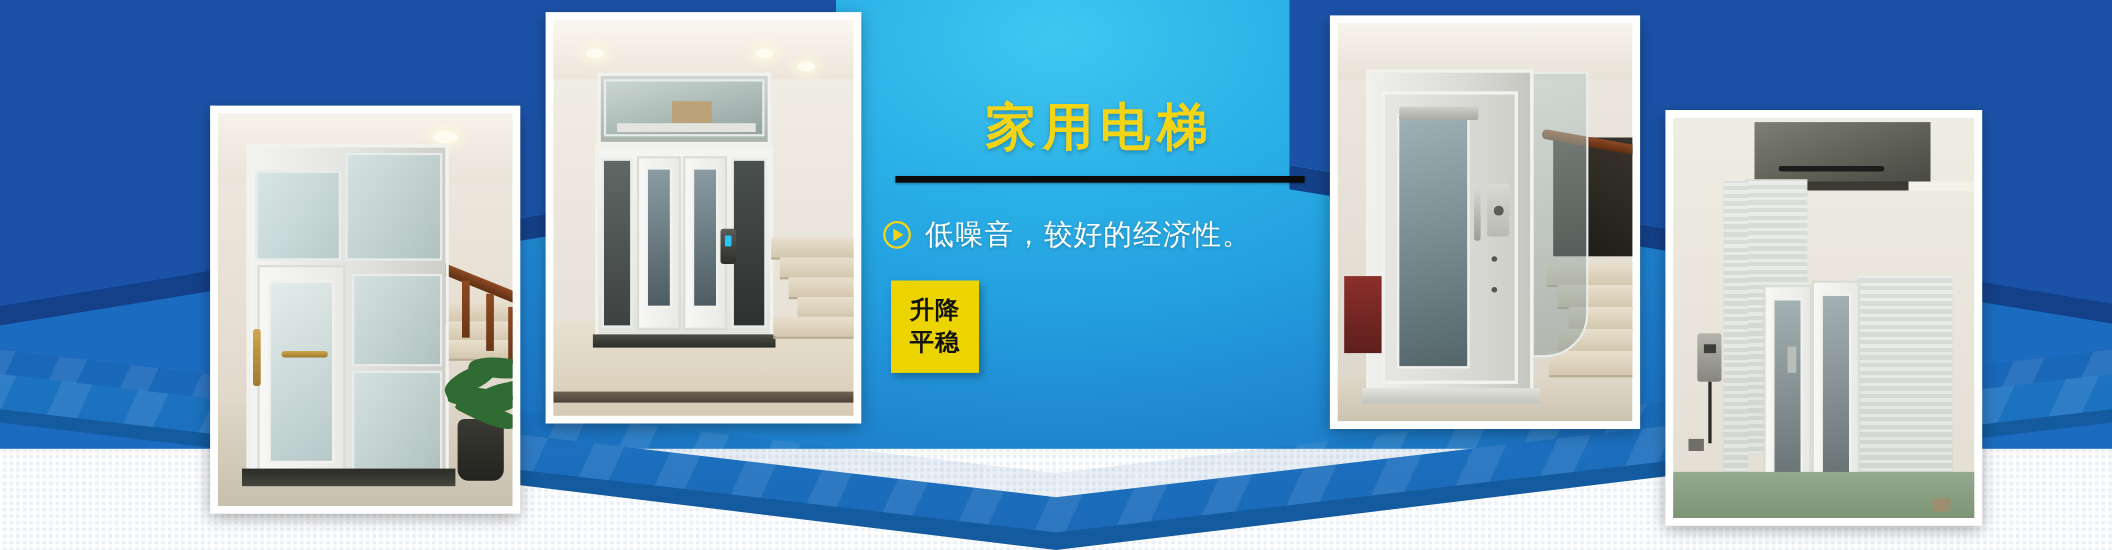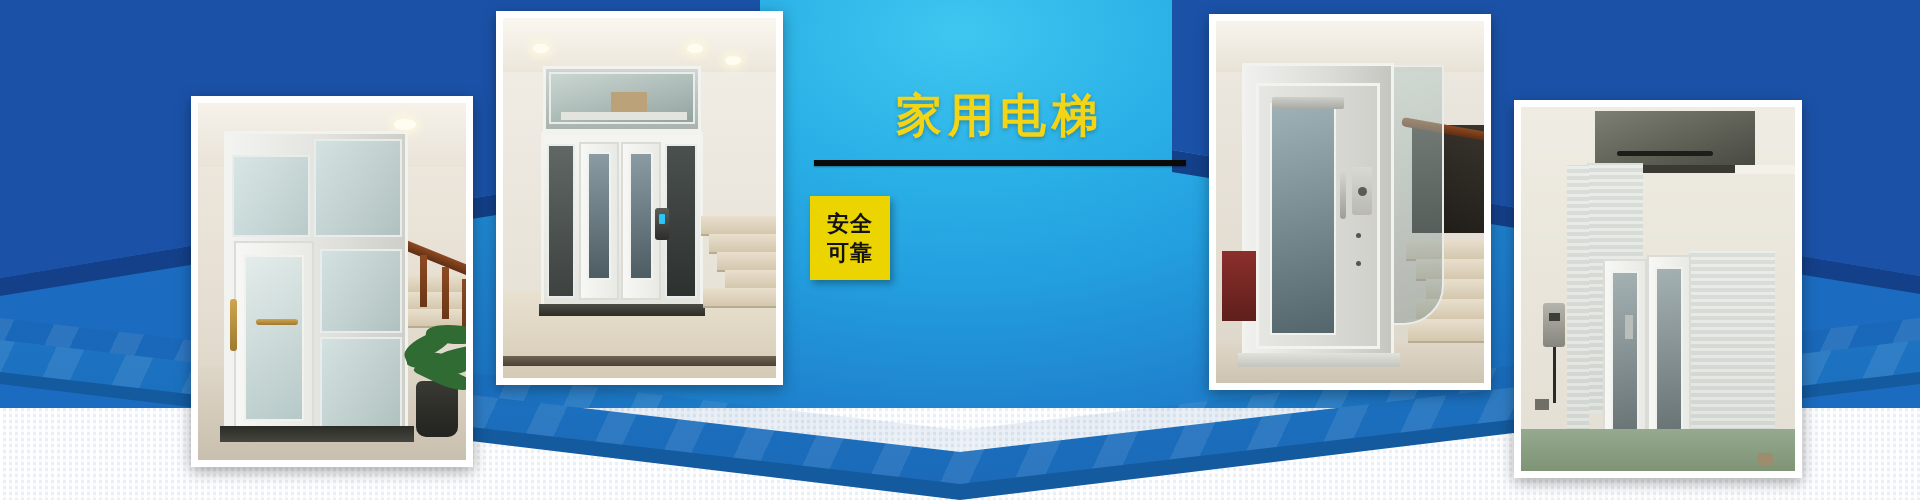--- a/index.html
+++ b/index.html
@@ -281,22 +281,31 @@
       <div style="position:absolute;right:22px;bottom:6px;width:16px;height:12px;background:#9d8c6e;border-radius:3px;"></div>
     </div>
   </div>
 
   <div class="copy">
 
     <div class="title">家用电梯</div>
 
     <div class="divider"></div>
 
+    <div class="subline">
+      <span class="arrow-icon">
+        <svg viewBox="0 0 28 28" width="27" height="27" aria-hidden="true">
+          <circle cx="14" cy="14" r="12" fill="none" stroke="#f4d516" stroke-width="2.2"></circle>
+          <polygon points="10.5,8 20,14 10.5,20" fill="#f4d516"></polygon>
+        </svg>
+      </span>
+      <span class="subtext">低噪音，较好的经济性。</span>
+    </div>
 
     <div class="tags">
       <div class="tag">
-        <span>安全</span>
-        <span>可靠</span>
+        <span>升降</span>
+        <span>平稳</span>
       </div>
     </div>
 
   </div>
 </div>
 
 </body></html>

